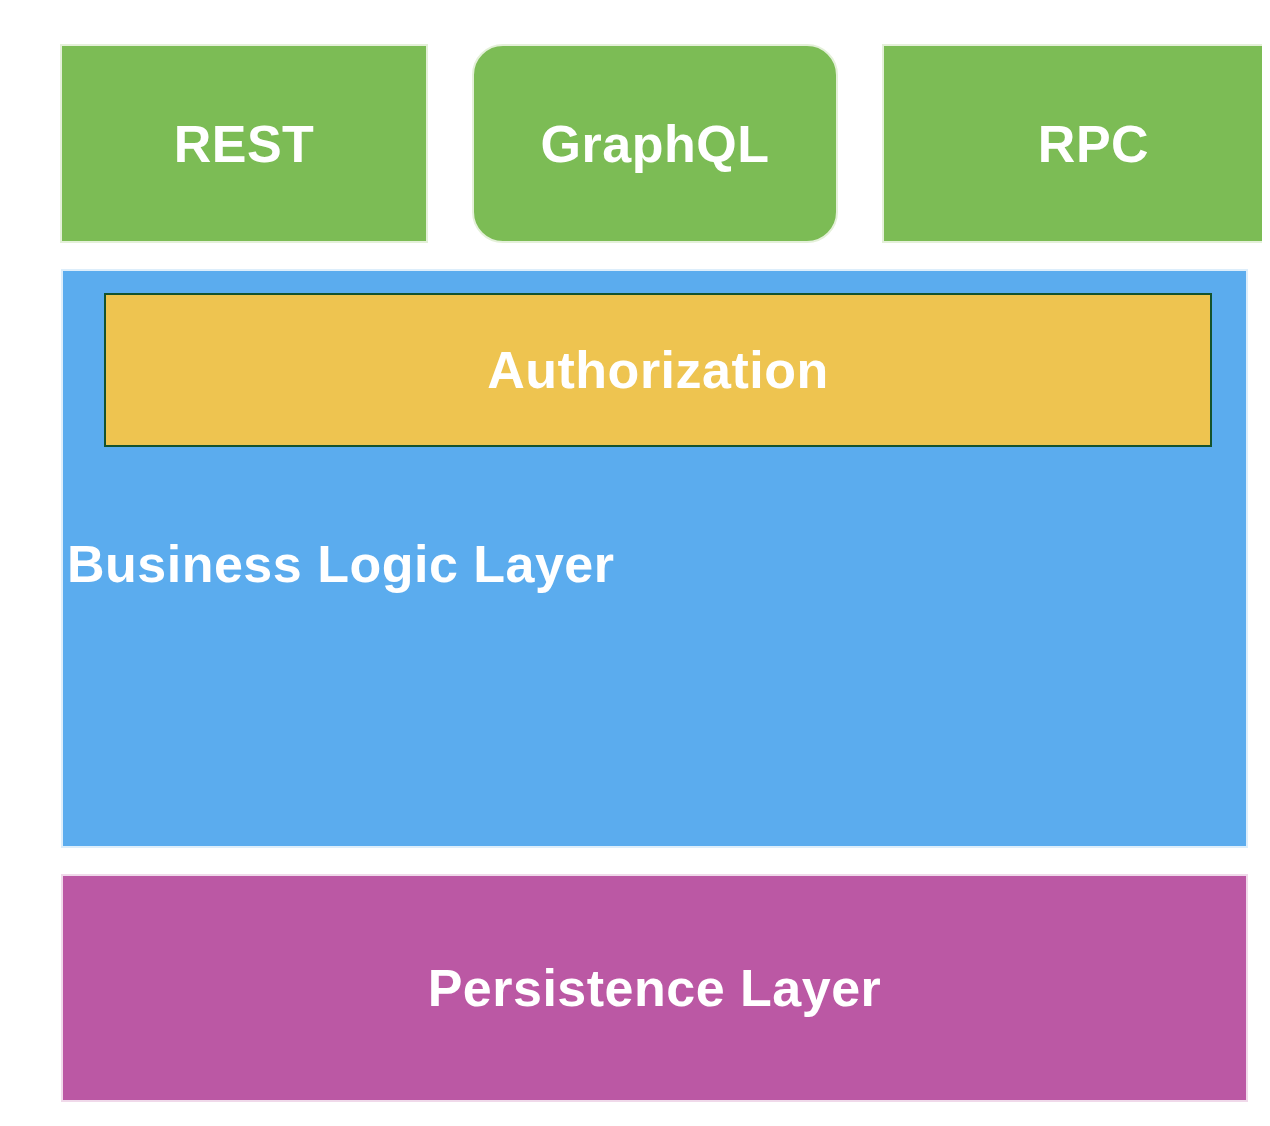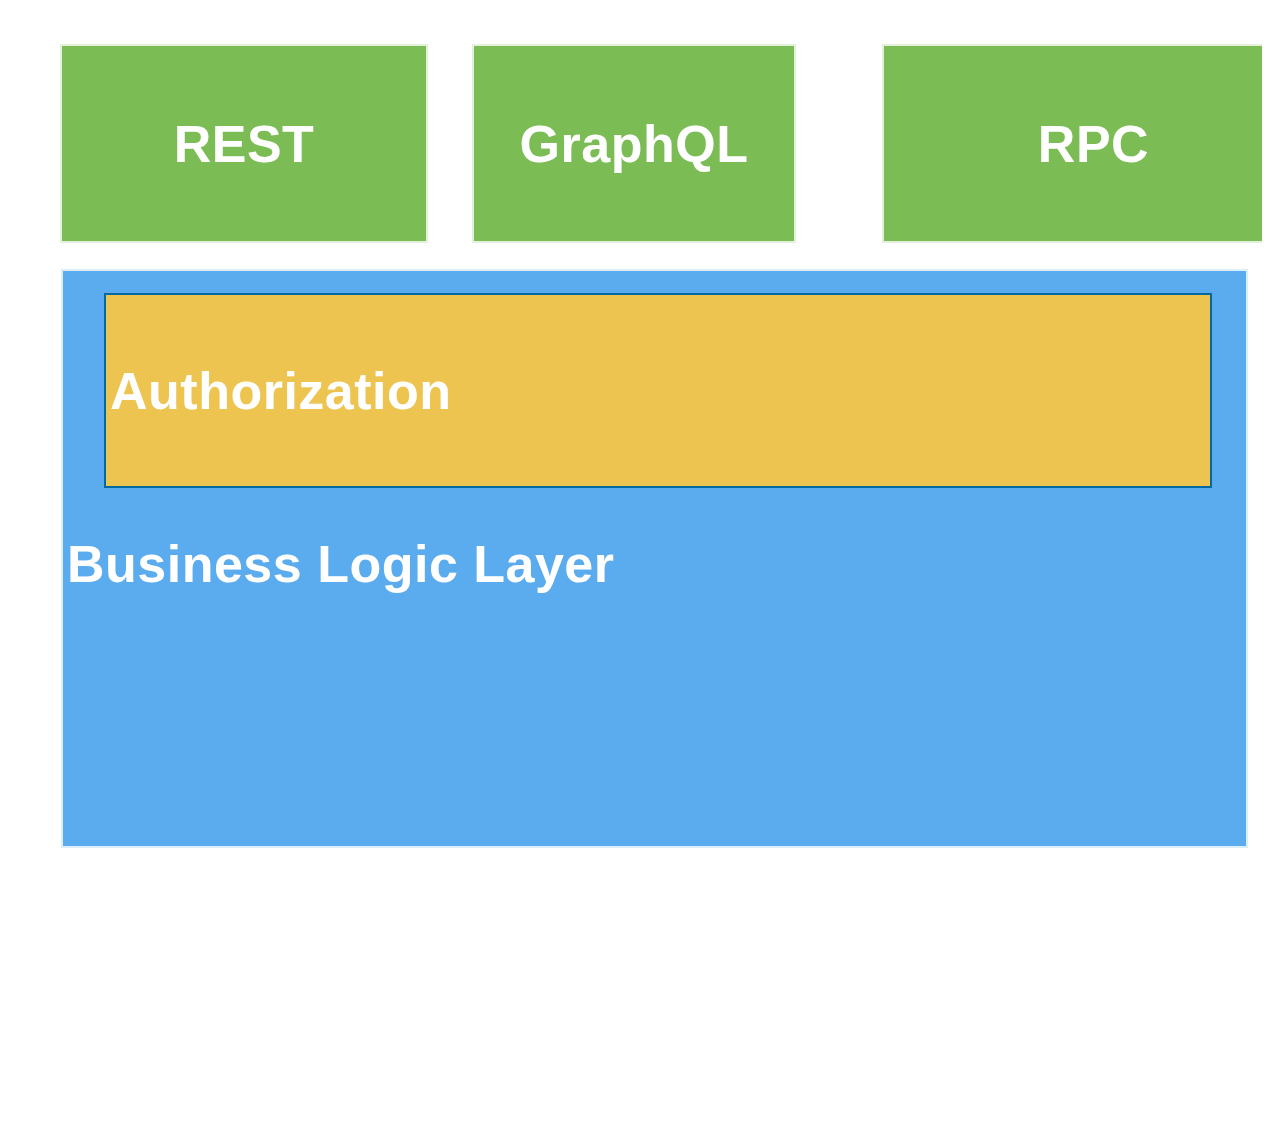--- a/index.html
+++ b/index.html
@@ -32,44 +32,44 @@
     position: absolute;
     top: 28px;
     height: 199px;
     display: flex;
     align-items: center;
     justify-content: center;
     background: var(--c-api);
     border: 2px solid #e4f0d9;
   }
   .api-box.rest    { left: 44px;  width: 368px; }
-  .api-box.graphql { left: 456px; width: 324px; }
+  .api-box.graphql { left: 456px; width: 366px; border-radius: 31px; }
   .api-box.rpc     { left: 866px; width: 423px; }
 
   
   .business-box {
     position: absolute;
     left: 45px;
     top: 253px;
     width: 1187px;
     height: 579px;
     background: var(--c-business);
     border: 2px solid #ddeefb;
   }
   .auth-box {
     position: absolute;
     left: 37px;
     top: 18px;
     width: 1108px;
-    height: 195px;
+    height: 154px;
     display: flex;
     align-items: center;
-    justify-content: flex-start;
+    justify-content: center;
     background: var(--c-auth);
-    border: 2px solid #0369a1;
+    border: 2px solid #14532d;
   }
   .business-label {
     position: absolute;
     top: 260px;
     left: 0;
     width: 100%;
     text-align: left;
     line-height: 58px;
   }
 
@@ -104,14 +104,17 @@
     <span class="box-label">RPC</span>
   </div>
 
   <div class="business-box">
     <div class="auth-box">
       <span class="box-label">Authorization</span>
     </div>
     <div class="business-label box-label">Business Logic Layer</div>
   </div>
 
+  <div class="persistence-box">
+    <span class="box-label">Persistence Layer</span>
+  </div>
 
 </div>
 
 </body></html>

